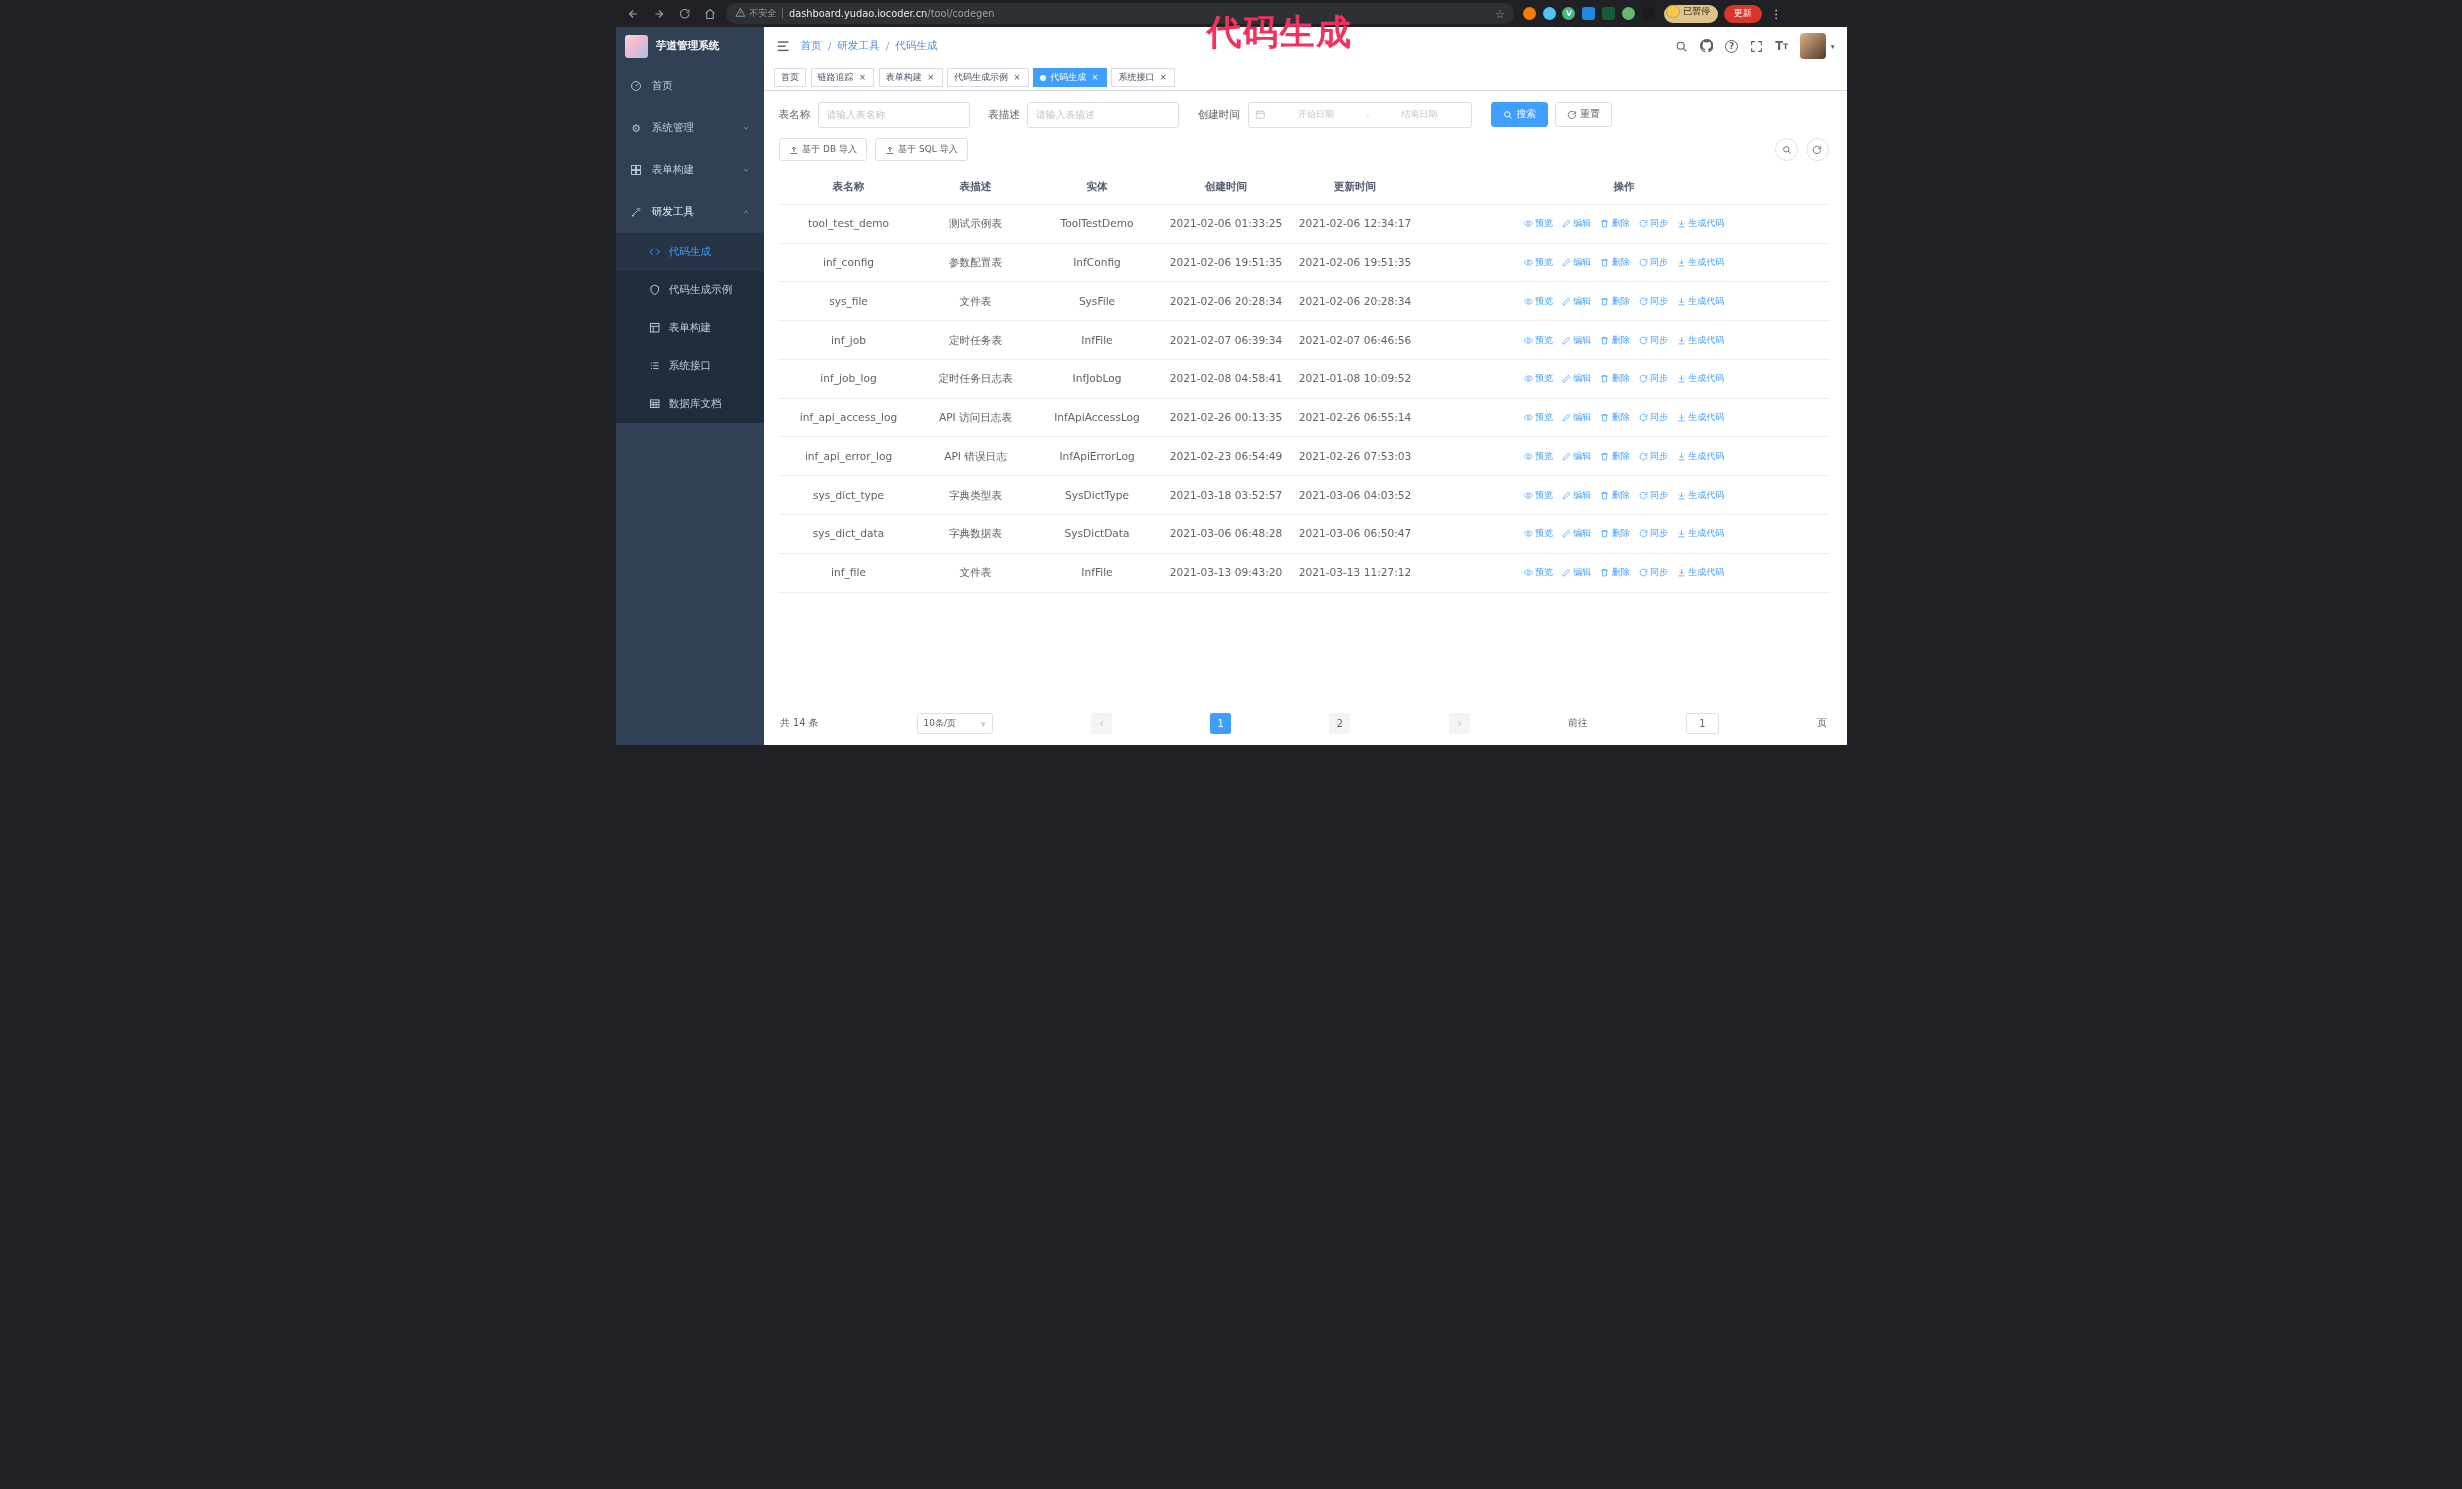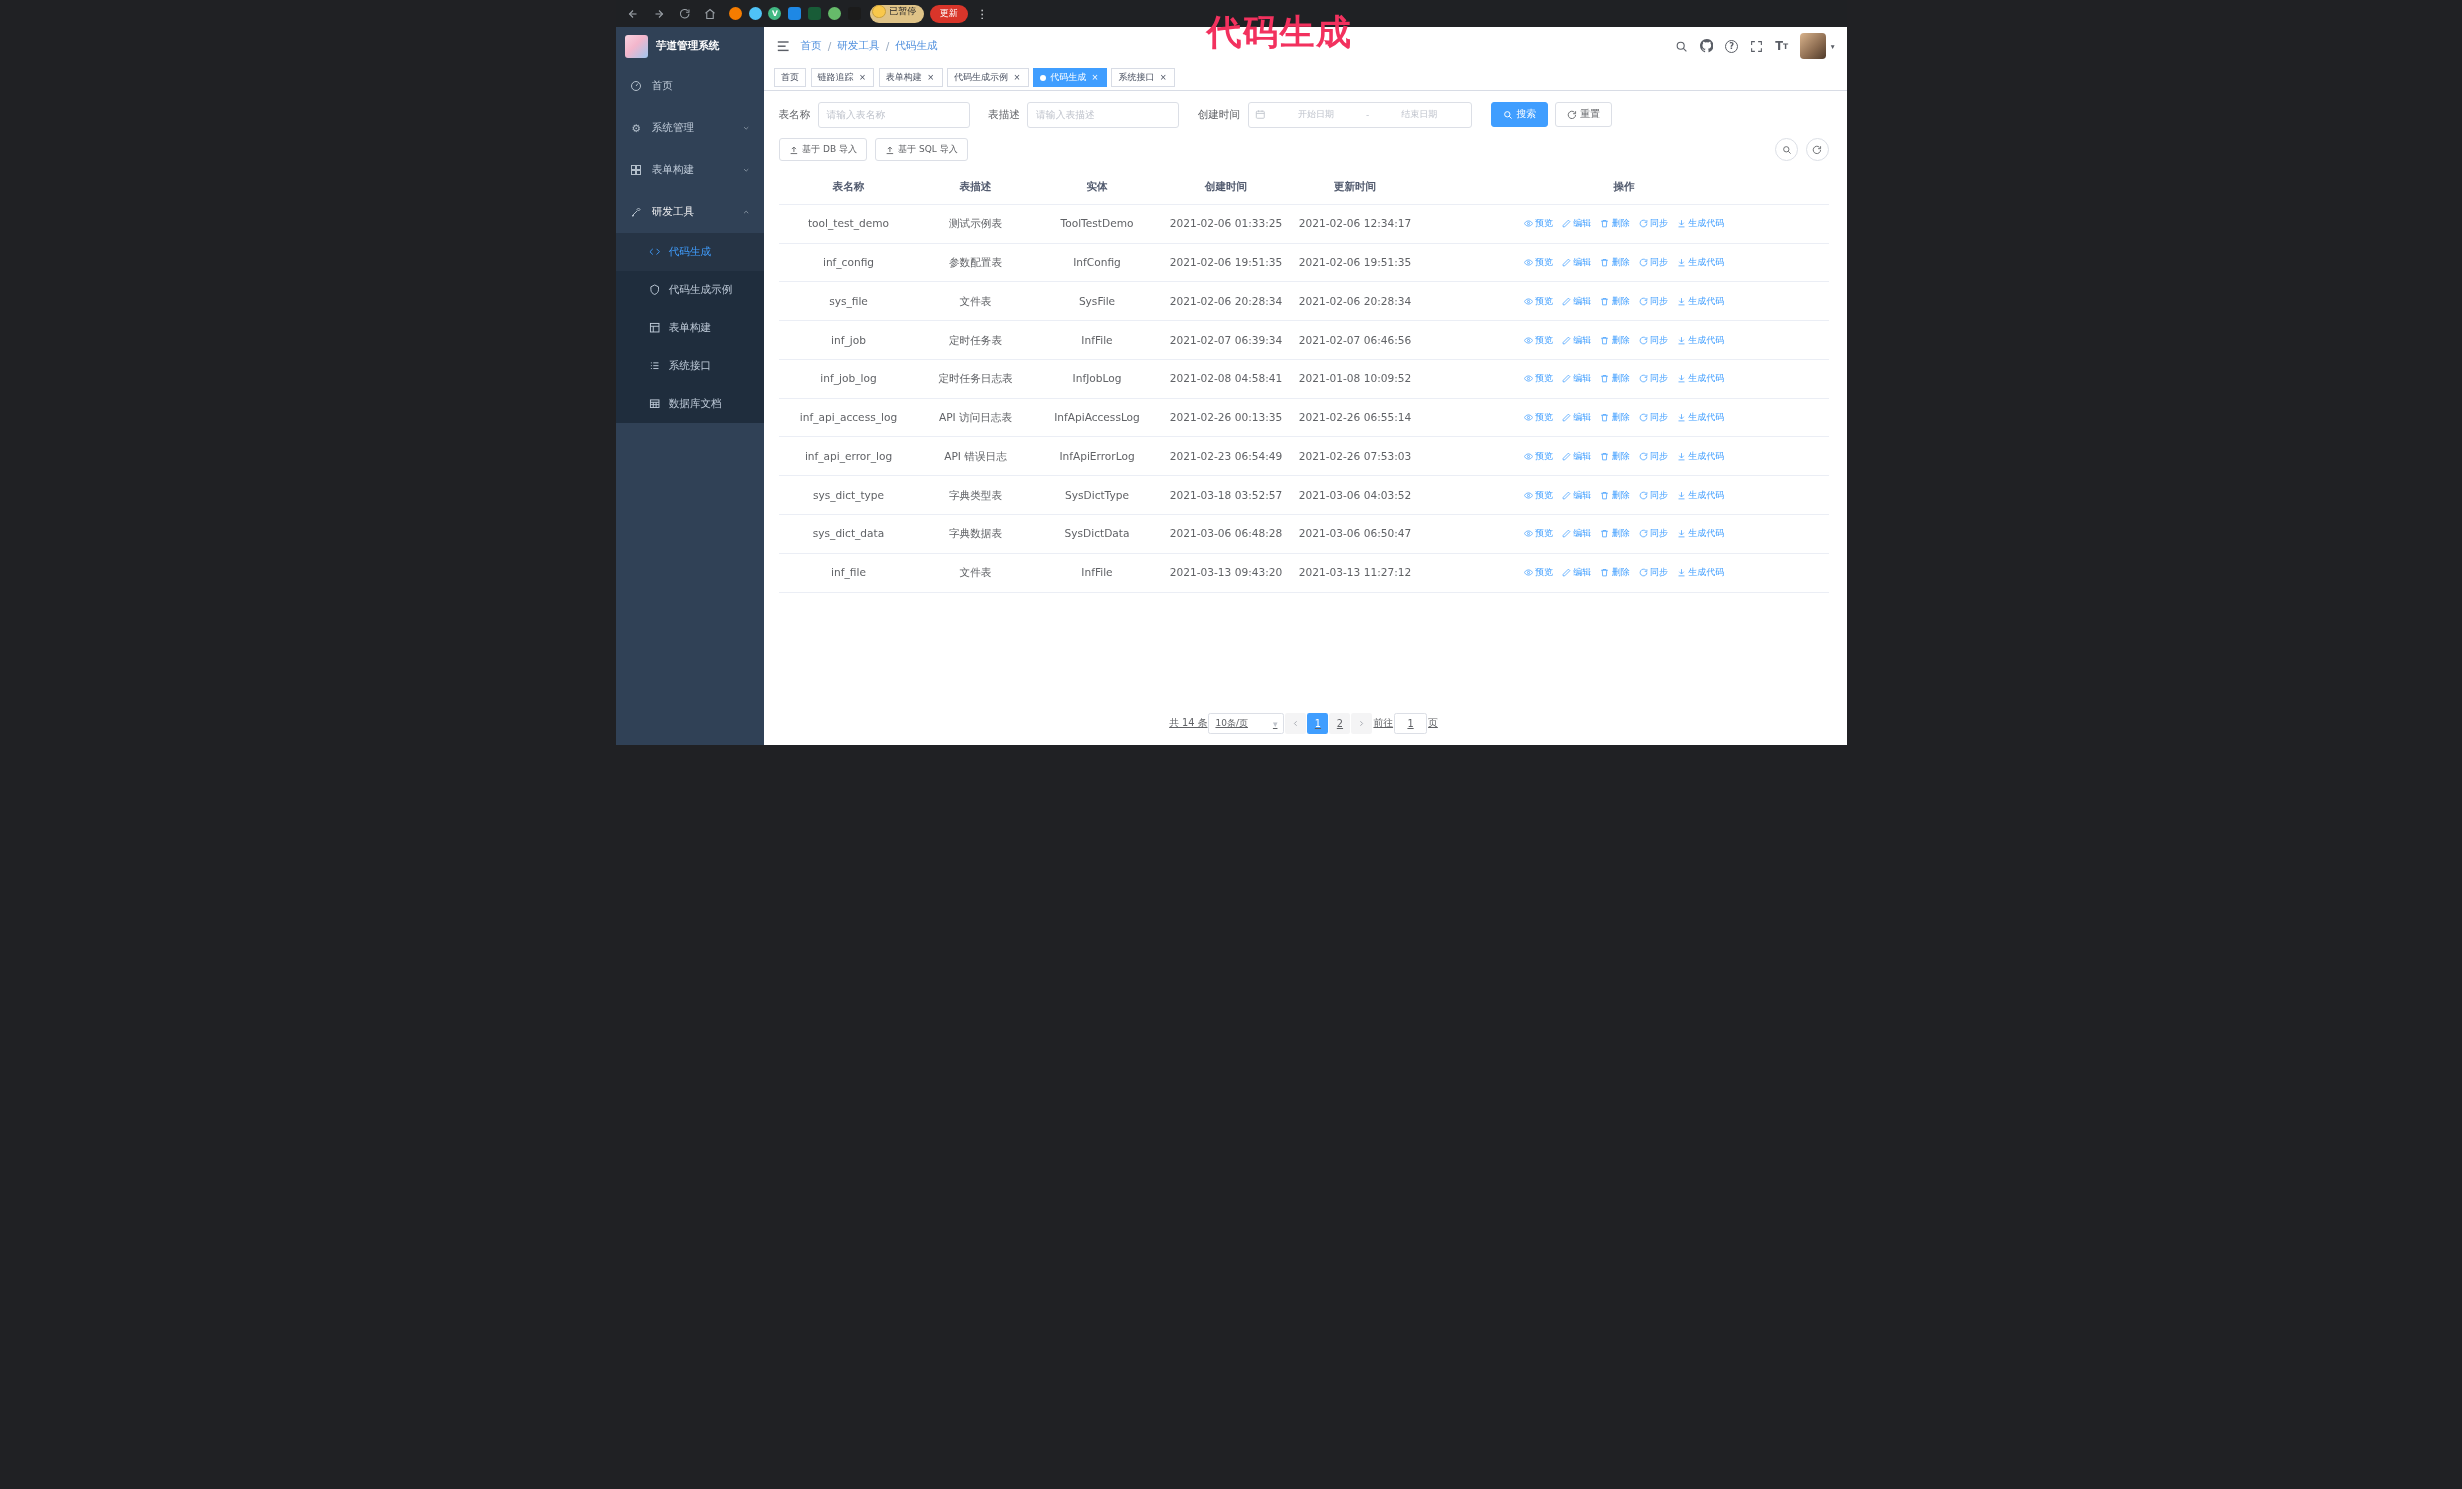--- a/index.html
+++ b/index.html
@@ -98,21 +98,21 @@
   .table-wrap { flex:1; min-height:0; overflow:hidden; }
   table { width:100%; border-collapse:collapse; table-layout:fixed; }
   th { font-size:10.6px; color:#515a6e; font-weight:bold; padding:9.8px 7.6px; text-align:center; border-bottom:0.8px solid #ebeef5; }
   td { font-size:10.6px; color:#606266; padding:11.4px 7.6px; text-align:center; border-bottom:0.8px solid #ebeef5; line-height:15px; }
   td.mono, td.time { word-break:break-all; }
   .actions { display:flex; align-items:center; justify-content:center; gap:9px; flex-wrap:nowrap; }
   .act { color:#409eff; font-size:9px; display:flex; align-items:center; gap:2.3px; cursor:pointer; text-decoration:none; white-space:nowrap; }
   .act svg { flex:none; }
 
   
-  .pagination { flex:none; display:flex; align-items:center; justify-content:center; gap:1px; padding:11.4px 1.5px 10.6px; font-size:9.8px; color:#606266;text-decoration:underline; }
+  .pagination { flex:none; display:flex; align-items:center; justify-content:space-between; gap:24px; padding:11.4px 1.5px 10.6px; font-size:9.8px; color:#606266; }
   .pg-select { width:76px; height:21px; border:0.8px solid #dcdfe6; border-radius:2.3px; display:flex; align-items:center; justify-content:space-between; padding:0 6px; cursor:pointer; color:#606266; font-size:9px; }
   .pg-btn { min-width:21px; height:21px; border-radius:2.3px; background:#f4f4f5; color:#606266; display:flex; align-items:center; justify-content:center; font-size:9.8px; cursor:pointer; }
   .pg-btn.arrow { color:#a8abb2; }
   .pg-btn.active { background:#409eff; color:#fff; }
   .pg-goto-input { width:33px; height:21px; border:0.8px solid #dcdfe6; border-radius:2.3px; text-align:center; font-size:9.8px; color:#606266; font-family:inherit; }
 </style>
 </head>
 <body>
 
 <div class="page">
@@ -136,20 +136,35 @@
           <path d="M21 3v6h-6"></path>
         </svg>
     </span>
     <span class="nav-ico">
       <svg width="12" height="12" viewBox="0 0 24 24" fill="none" stroke="currentColor" stroke-width="2.2">
           <path d="M3 10.5L12 3l9 7.5"></path>
           <path d="M5.5 9.5V21h13V9.5"></path>
         </svg>
     </span>
 
+    <div class="omnibox">
+      <span class="omni-sec">
+        <span>
+          <svg width="10.6" height="10.6" viewBox="0 0 24 24" fill="none" stroke="currentColor" stroke-width="2">
+              <path d="M12 3L2 21h20L12 3z"></path>
+              <path d="M12 10v5"></path>
+              <path d="M12 18v.5"></path>
+            </svg>
+        </span>
+        <span>不安全</span>
+      </span>
+      <span class="omni-div"></span>
+      <span class="omni-url"><b style="font-weight:normal;color:#e8eaed">dashboard.yudao.iocoder.cn</b><span class="path">/tool/codegen</span></span>
+      <span class="omni-star">☆</span>
+    </div>
 
     <div class="ext-tray">
       <span class="ext" style="background:#f57c00;border-radius:50%"></span>
       <span class="ext" style="background:#4fc3f7;border-radius:50%"></span>
       <span class="ext" style="background:#42b883;border-radius:50%">V</span>
       <span class="ext" style="background:#1e88e5"></span>
       <span class="ext" style="background:#185c37"></span>
       <span class="ext" style="background:#66bb6a;border-radius:50%"></span>
       <span class="ext" style="background:#1b1b1b"></span>
     </div>

